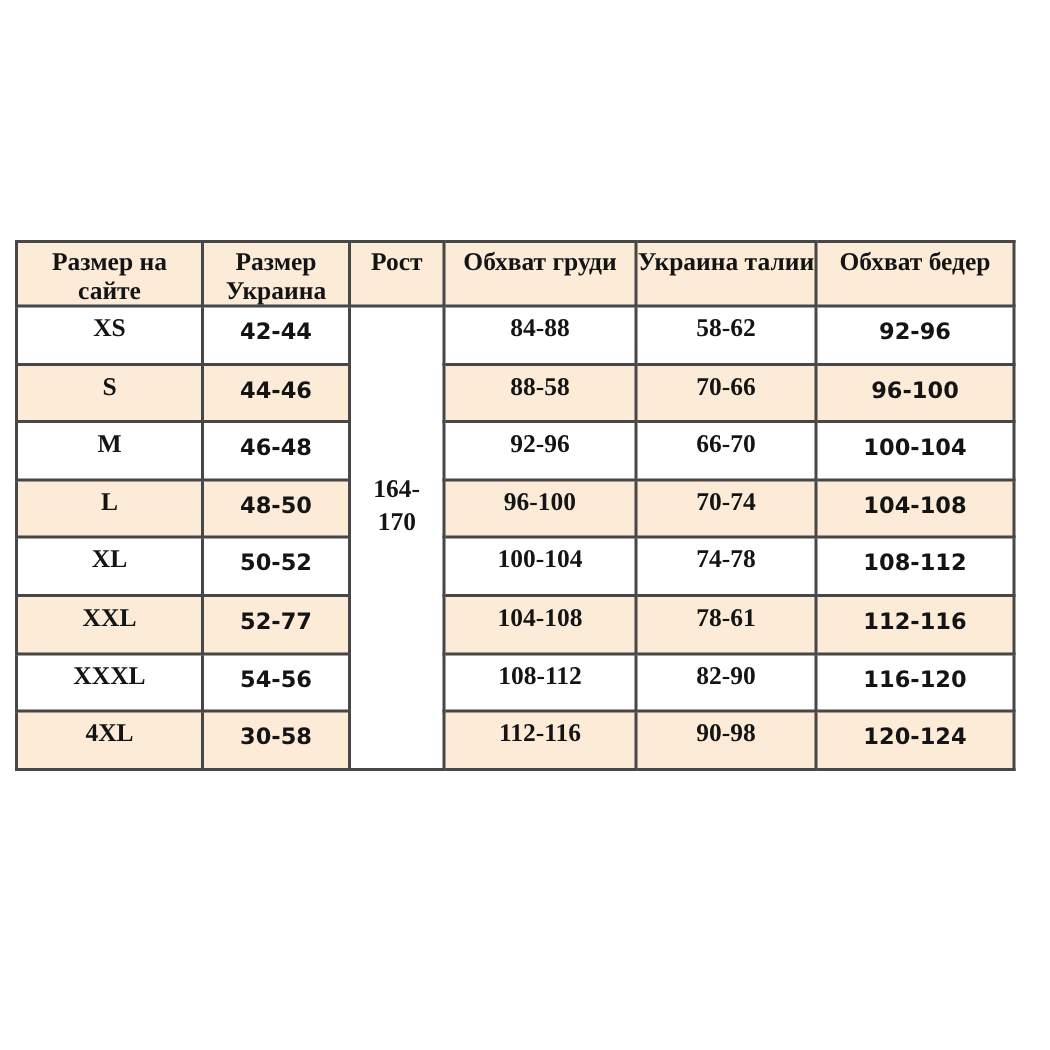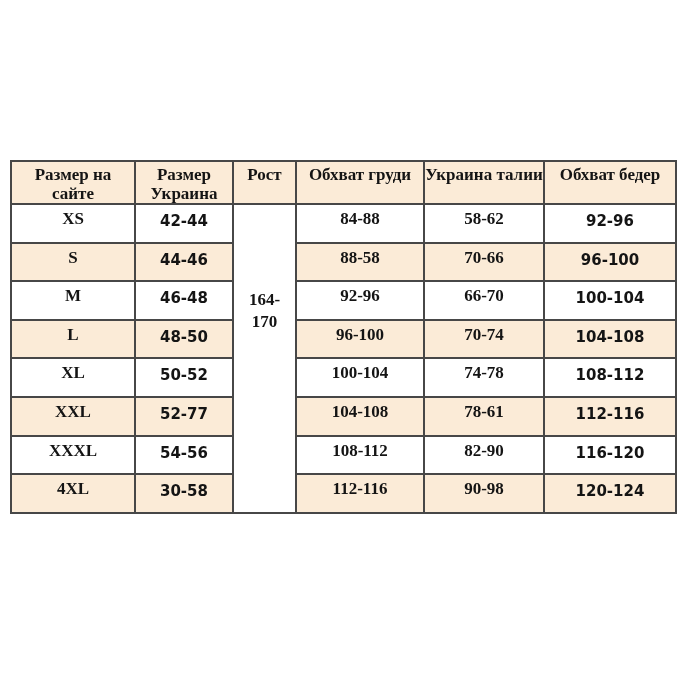--- a/index.html
+++ b/index.html
@@ -58,21 +58,21 @@
     font-size: 15px;
     padding-top: 7px;
   }
   
   .size-table tbody tr:nth-child(odd) td { background: var(--row-white); }
   .size-table tbody tr:nth-child(even) td { background: var(--stripe-fill); }
   
   .size-table td.c-rost {
     background: var(--row-white) !important;
     vertical-align: top;
-    padding-top: 84px;
+    padding-top: 110px;
     line-height: 22px;
   }
   .rost-line { display: block; }
 </style>
 </head>
 <body>
 
 <div class="canvas">
   <table class="size-table">
     <colgroup>

